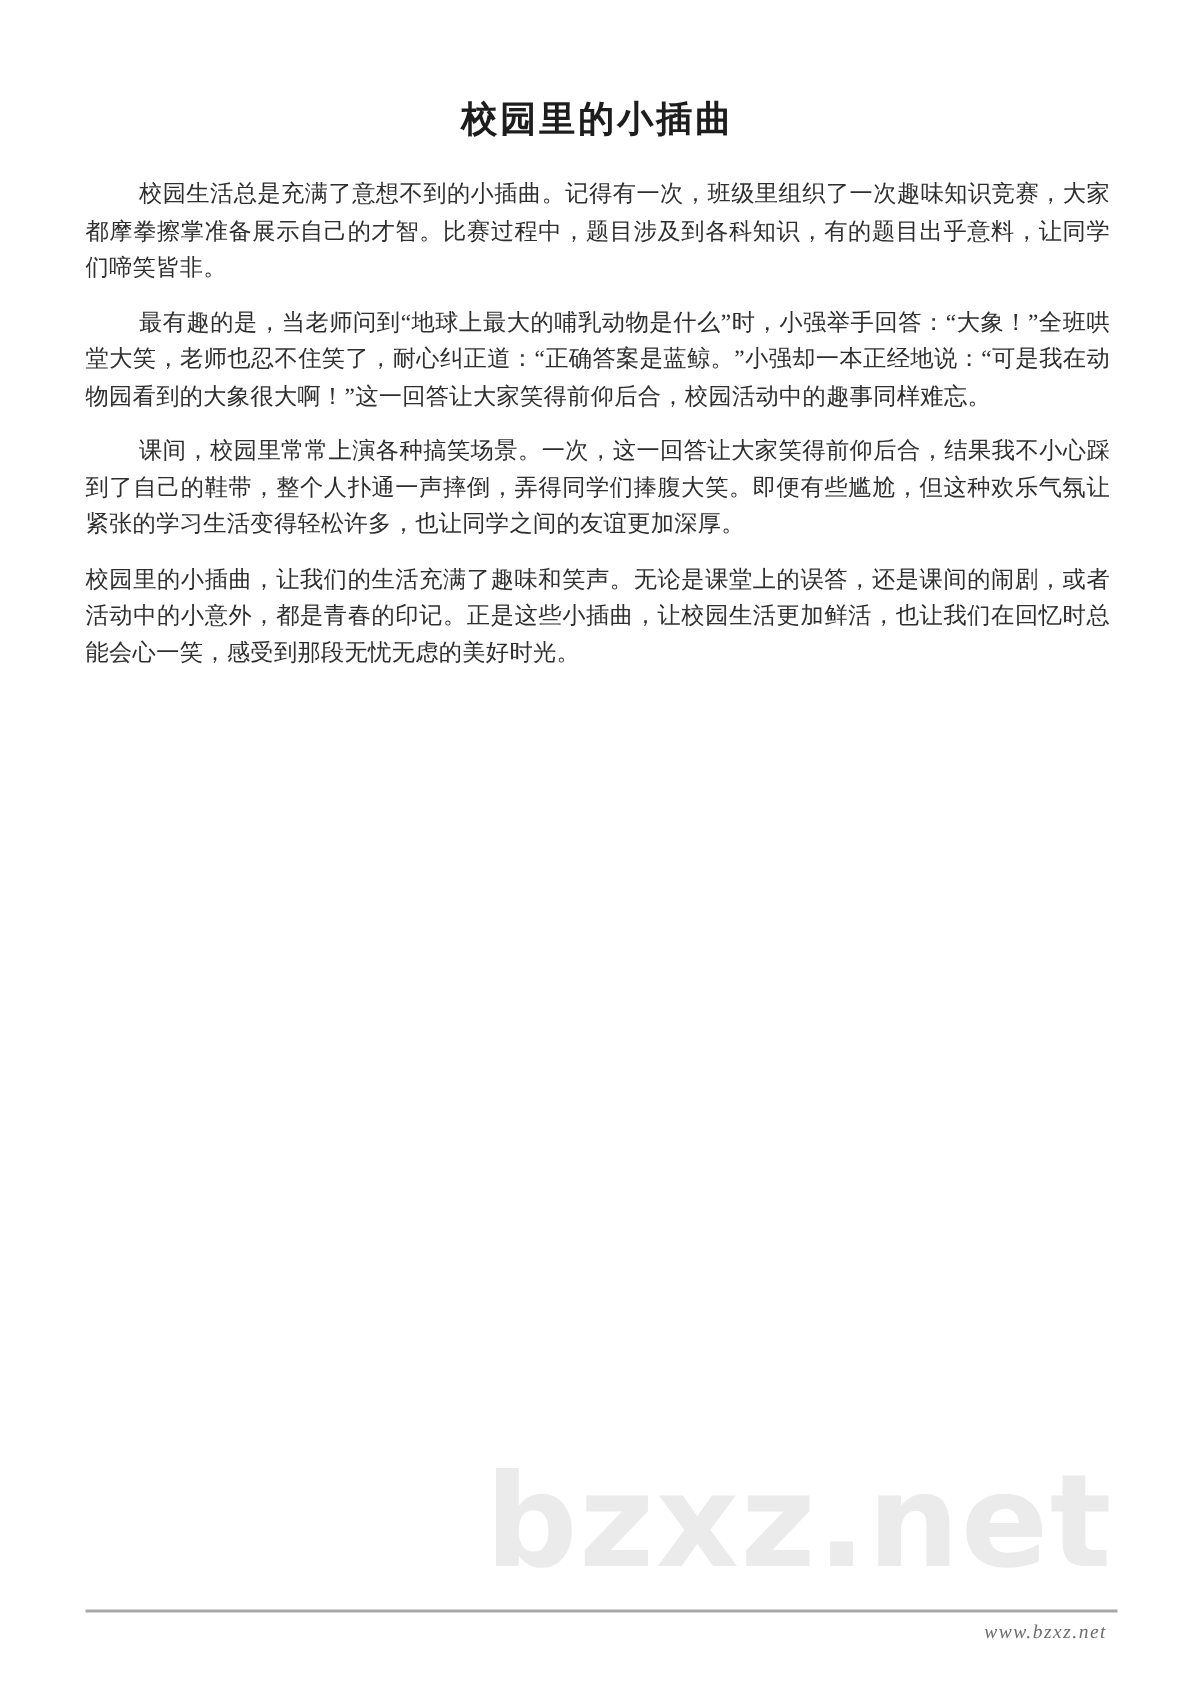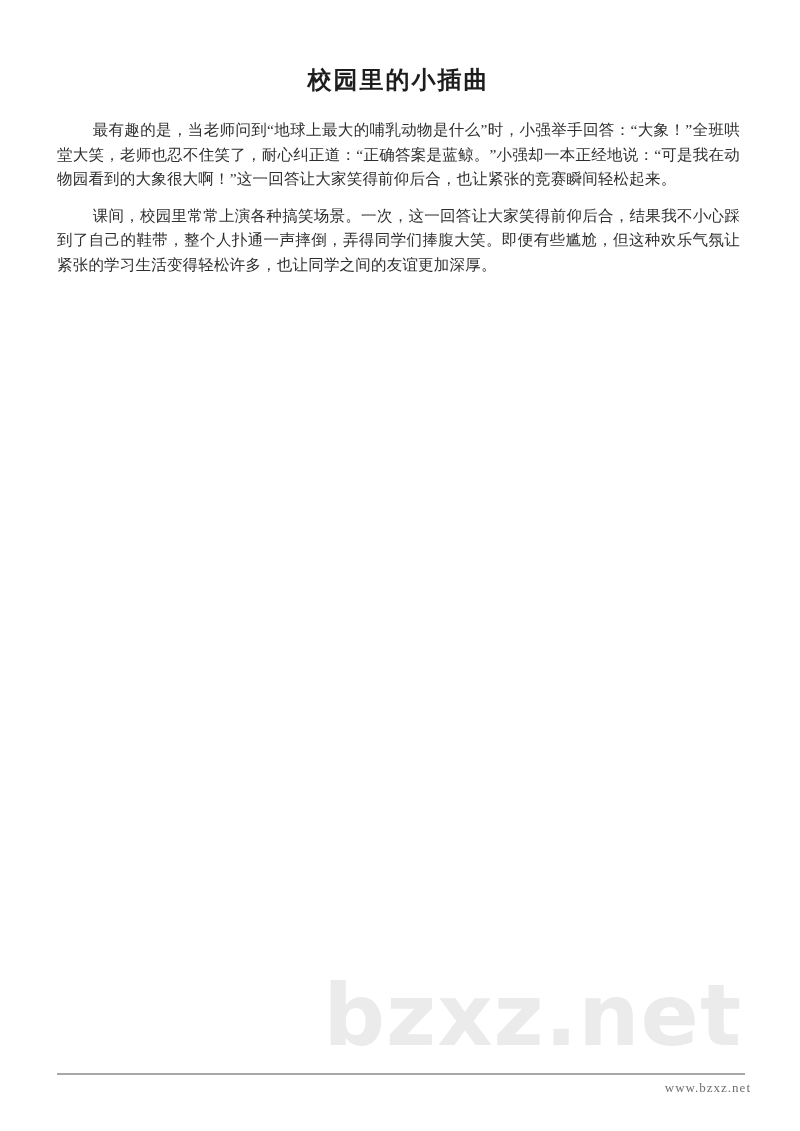--- a/index.html
+++ b/index.html
@@ -53,37 +53,40 @@
     position: absolute;
     left: 57px;
     top: 1073px;
     width: 688px;
     height: 2px;
     background: #a8a8a8;
   }
   .footer-url {
     position: absolute;
     top: 1080px;
-    right: 49px;
+    right: 62px;
     font-family: "Liberation Serif", "DejaVu Serif", serif;
+    font-style: italic;
     font-size: 13px;
     color: #6e6e6e;
     letter-spacing: 1px;
   }
 </style>
 </head>
 <body>
 
 <div class="page">
 
   <h1 class="doc-title">校园里的小插曲</h1>
 
   <div class="body-text">
-    <p class="indent">最有趣的是，当老师问到“地球上最大的哺乳动物是什么”时，小强举手回答：“大象！”全班哄堂大笑，老师也忍不住笑了，耐心纠正道：“正确答案是蓝鲸。”小强却一本正经地说：“可是我在动物园看到的大象很大啊！”这一回答让大家笑得前仰后合，也让紧张的竞赛瞬间轻松起来。</p>
+    <p class="indent">校园生活总是充满了意想不到的小插曲。记得有一次，班级里组织了一次趣味知识竞赛，大家都摩拳擦掌准备展示自己的才智。比赛过程中，题目涉及到各科知识，有的题目出乎意料，让同学们啼笑皆非。</p>
+    <p class="indent">最有趣的是，当老师问到“地球上最大的哺乳动物是什么”时，小强举手回答：“大象！”全班哄堂大笑，老师也忍不住笑了，耐心纠正道：“正确答案是蓝鲸。”小强却一本正经地说：“可是我在动物园看到的大象很大啊！”这一回答让大家笑得前仰后合，校园活动中的趣事同样难忘。</p>
     <p class="indent">课间，校园里常常上演各种搞笑场景。一次，这一回答让大家笑得前仰后合，结果我不小心踩到了自己的鞋带，整个人扑通一声摔倒，弄得同学们捧腹大笑。即便有些尴尬，但这种欢乐气氛让紧张的学习生活变得轻松许多，也让同学之间的友谊更加深厚。</p>
+    <p class="no-indent">校园里的小插曲，让我们的生活充满了趣味和笑声。无论是课堂上的误答，还是课间的闹剧，或者活动中的小意外，都是青春的印记。正是这些小插曲，让校园生活更加鲜活，也让我们在回忆时总能会心一笑，感受到那段无忧无虑的美好时光。</p>
   </div>
 
   <div class="watermark">bzxz.net</div>
 
   <div class="footer-rule"></div>
 
   <div class="footer-url">www.bzxz.net</div>
 
 </div>
 

